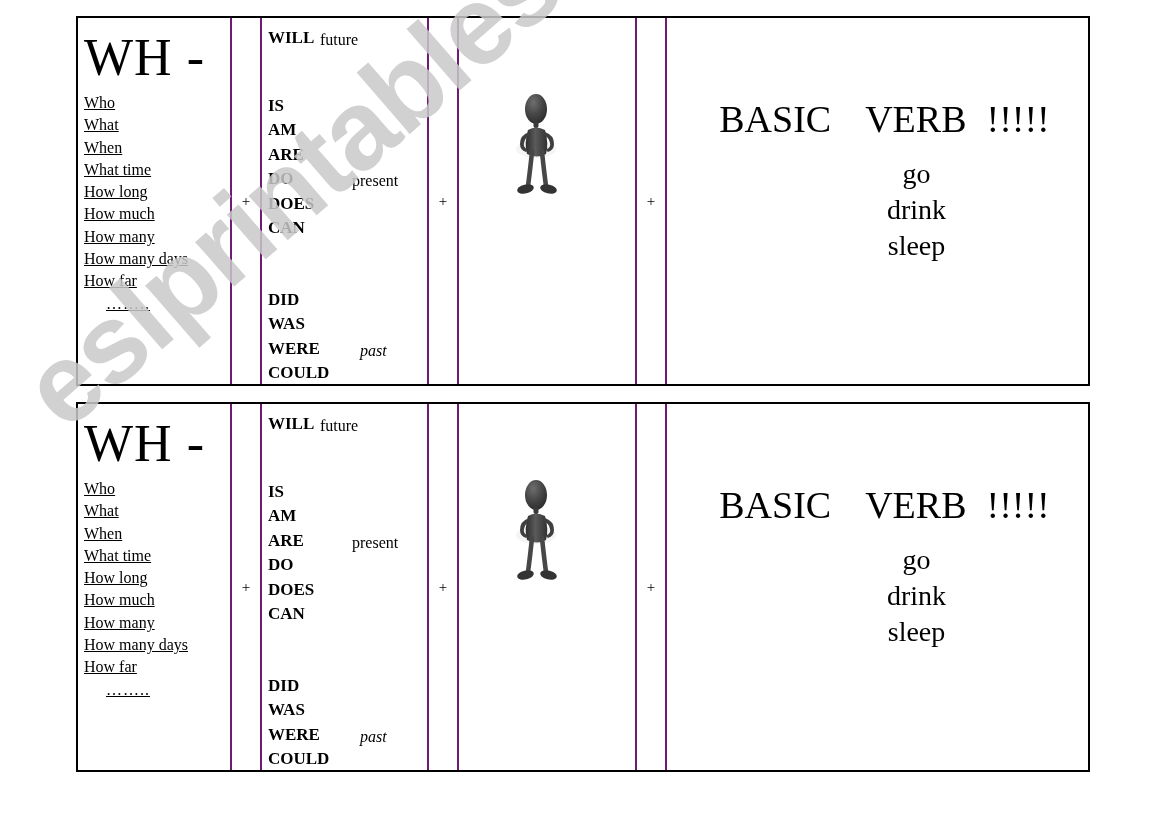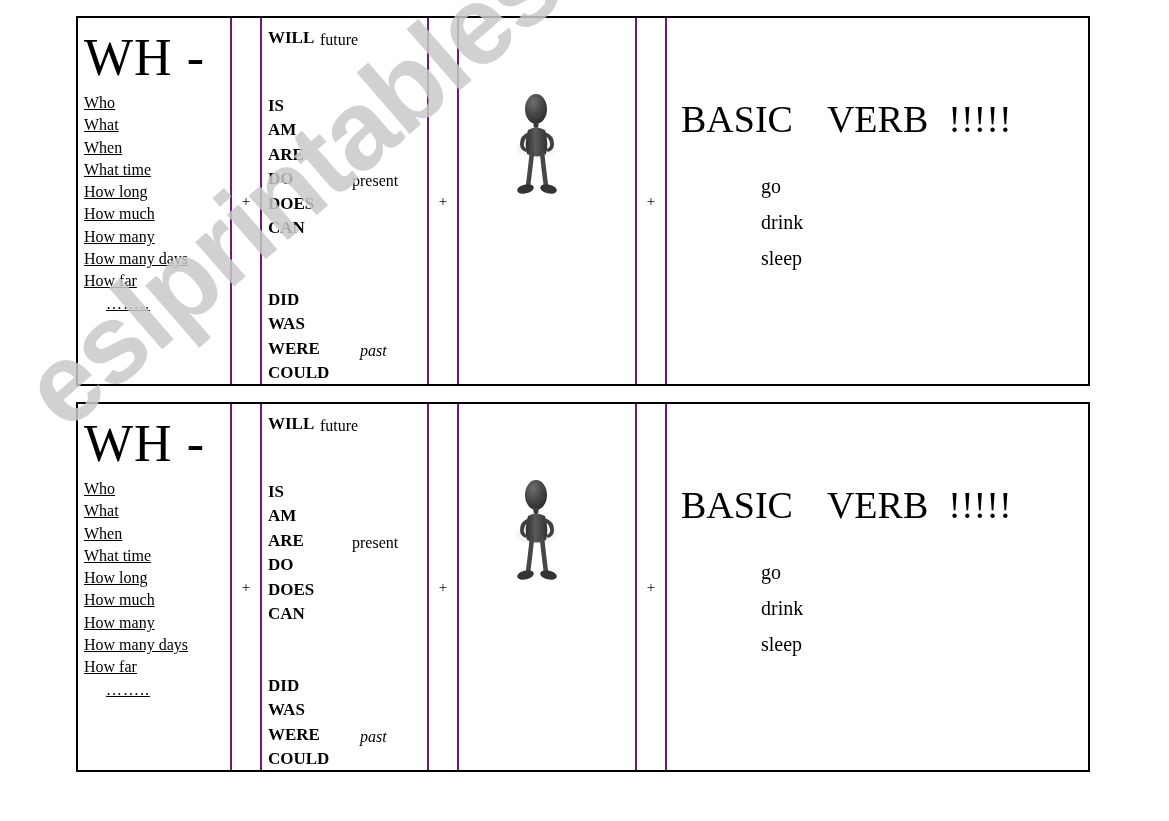--- a/index.html
+++ b/index.html
@@ -60,21 +60,21 @@
     height: 100%;
   }
   .col + .col { border-left: 2px solid #701a75; }
 
   .col-wh      { width: 152px; }
   .col-plus-1  { width: 30px;  }
   .col-aux     { width: 167px; }
   .col-plus-2  { width: 30px;  }
   .col-figure  { width: 178px; }
   .col-plus-3  { width: 30px;  }
-  .col-verb    { flex: 1 1 auto; }
+  .col-verb    { flex: 1 1 auto; text-align: center; }
 
   .plus-mark {
     position: absolute;
     left: 0;
     right: 0;
     top: 50%;
     transform: translateY(-50%);
     text-align: center;
     font-size: 15px;
     line-height: 1;
@@ -134,24 +134,24 @@
   
   .verb-head {
     padding: 82px 0 0 14px;
     font-size: 38px;
     line-height: 1;
     white-space: nowrap;
   }
   .verb-head .gap-a { display: inline-block; width: 34px; }
   .verb-head .gap-b { display: inline-block; width: 20px; }
   .verb-list {
-    margin: 16px;
+    margin: 4px;
     padding: 14px 0 0 78px;
     list-style: none;
-    font-size: 20px;
+    font-size: 28px;
     line-height: 36px;
   }
 </style>
 </head>
 <body>
 
 <div class="watermark">
   <div class="watermark-text">eslprintables.com</div>
 </div>
 

